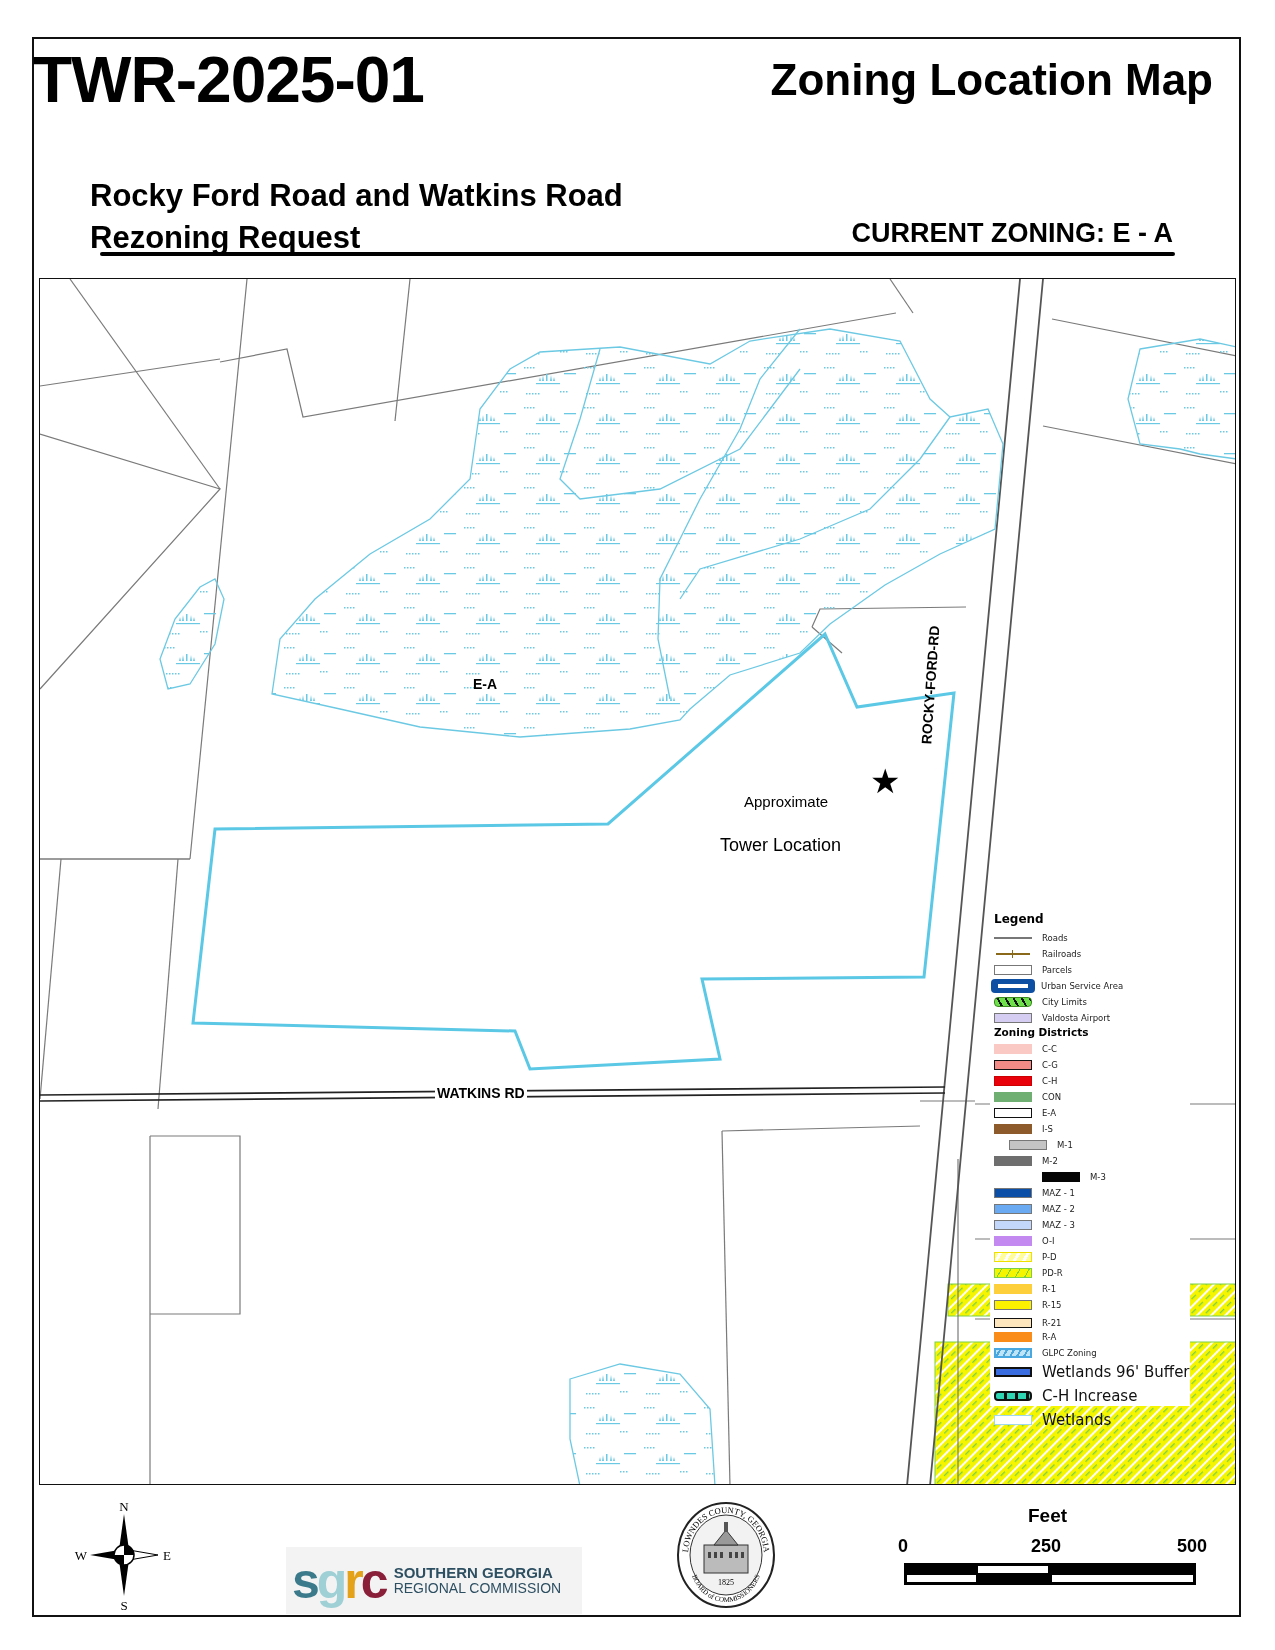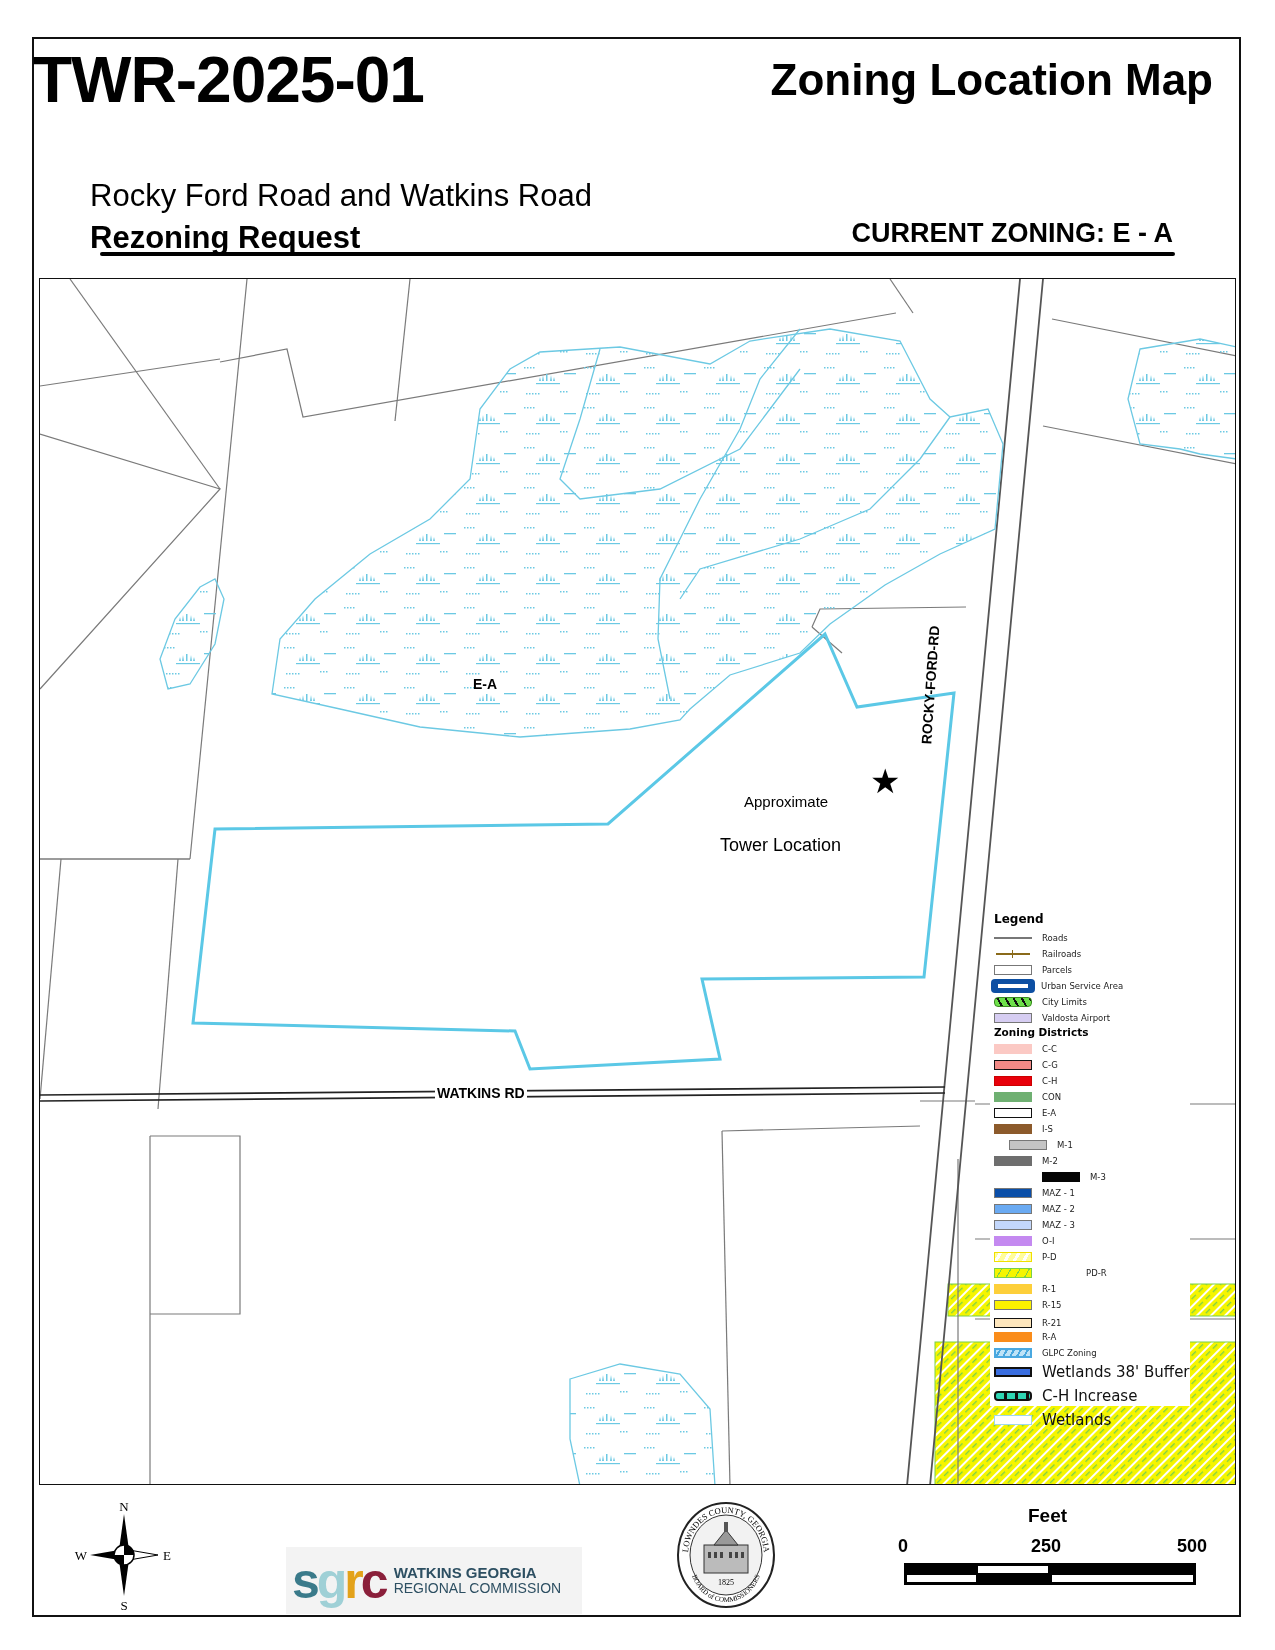--- a/index.html
+++ b/index.html
@@ -1,20 +1,20 @@
 <!DOCTYPE html>
 <html><head>
 <meta charset="utf-8">
 <style>
   html, body { margin: 0; padding: 0; background: #ffffff; }
   body { width: 1275px; height: 1650px; position: relative; overflow: hidden; font-family: "Liberation Sans", sans-serif; }
   .frame { position: absolute; left: 32px; top: 37px; width: 1209px; height: 1580px; border: 2px solid #111; box-sizing: border-box; }
   .title-left { position: absolute; left: 33px; top: 48px; font-size: 64px; font-weight: bold; letter-spacing: -1px; color: #000; line-height: 1; transform: scaleX(1.0); }
   .title-right { position: absolute; right: 62px; top: 58px; font-size: 44px; font-weight: bold; color: #000; line-height: 1; }
-  .subtitle1 { position: absolute; left: 90px; top: 180px; font-size: 31px; font-weight: normal; color: #000; line-height: 1; }
+  .subtitle1 { position: absolute; left: 90px; top: 180px; font-size: 31px; font-weight: bold; color: #000; line-height: 1; }
   .subtitle2 { position: absolute; left: 90px; top: 222px; font-size: 31px; font-weight: bold; color: #000; line-height: 1; }
   .zoning { position: absolute; right: 102px; top: 220px; font-size: 27px; font-weight: bold; color: #000; line-height: 1; }
   .rule { position: absolute; left: 100px; top: 252px; width: 1075px; height: 4px; background: #000; border-radius: 2px; }
   .map { position: absolute; left: 39px; top: 278px; width: 1197px; height: 1207px; border: 1.5px solid #111; box-sizing: border-box; overflow: hidden; }
   .map svg { position: absolute; left: 0; top: 0; }
   .maplabel { position: absolute; font-family: "Liberation Sans", sans-serif; color: #000; white-space: nowrap; }
   .legend { position: absolute; left: 950px; top: 632px; width: 200px; height: 495px; background: #fff; font-family: "DejaVu Sans", sans-serif; }
   .legend-title { position: absolute; left: 4px; top: 1px; font-size: 12px; font-weight: bold; }
   .lg-row { position: absolute; left: 4px; height: 14px; display: flex; align-items: center; }
   .lg-sw { width: 38px; height: 10px; box-sizing: border-box; border: 1px solid #777; margin-right: 10px; flex: none; }
@@ -221,21 +221,21 @@
         <span class="lg-lbl">MAZ - 3</span>
       </div>
     <div class="lg-row" style="top:323px;">
         <div class="lg-sw" style="background:#c489f0; border-color:#c489f0;"></div>
         <span class="lg-lbl">O-I</span>
       </div>
     <div class="lg-row" style="top:339px;">
         <div class="lg-sw" style="background:repeating-linear-gradient(-60deg,#fffd9c 0 5px,#fff 5px 8px); border-color:#f0e000;"></div>
         <span class="lg-lbl">P-D</span>
       </div>
-    <div class="lg-row" style="top:355px;gap:44px;">
+    <div class="lg-row" style="top:355px;">
         <div class="lg-sw" style="background:repeating-linear-gradient(-60deg,#f5f500 0 5px,#7ad04a 5px 6px,#f5f500 6px 8px); border-color:#7ad04a;"></div>
         <span class="lg-lbl">PD-R</span>
       </div>
     <div class="lg-row" style="top:371px;">
         <div class="lg-sw" style="background:#fdcf3a; border-color:#fdcf3a;"></div>
         <span class="lg-lbl">R-1</span>
       </div>
     <div class="lg-row" style="top:387px;">
         <div class="lg-sw" style="background:#fcf200;"></div>
         <span class="lg-lbl">R-15</span>
@@ -248,21 +248,21 @@
         <div class="lg-sw" style="background:#fa8c1a; border-color:#fa8c1a;"></div>
         <span class="lg-lbl">R-A</span>
       </div>
     <div class="lg-row" style="top:435px;">
         <div class="lg-sw" style="background:repeating-linear-gradient(-60deg,#bfe3f7 0 4px,#4aa8e0 4px 6px); border:2px solid #4aa8e0;"></div>
         <span class="lg-lbl">GLPC Zoning</span>
       </div>
 
     <div class="lg-row" style="top:452px; height:18px;">
         <div class="lg-sw" style="background:#3a6ee0; border:2px solid #111;"></div>
-        <span class="lg-lbl big">Wetlands 38' Buffer</span>
+        <span class="lg-lbl big">Wetlands 96' Buffer</span>
       </div>
     <div class="lg-row" style="top:476px; height:18px;">
         <div class="lg-sw" style="background:repeating-linear-gradient(90deg,#2ed6b4 0 8px,#111 8px 11px); border:2px solid #111; border-radius:4px;"></div>
         <span class="lg-lbl big">C-H Increase</span>
       </div>
     <div class="lg-row" style="top:500px; height:18px;">
         <div class="lg-sw" style="background:#fff; border-color:#9fd8ec;"></div>
         <span class="lg-lbl big">Wetlands</span>
       </div>
   </div>
@@ -282,21 +282,21 @@
     <text x="9" y="60" font-family="Liberation Serif, serif" font-size="13" text-anchor="middle">W</text>
     <text x="95" y="60" font-family="Liberation Serif, serif" font-size="13" text-anchor="middle">E</text>
   </svg>
 </div>
 
 <div class="sgrc">
   <div class="sgrc-mark">
     <span style="color:#3a7a8a;">s</span><span style="color:#9fd0d6;">g</span><span style="color:#e3a21a;">r</span><span style="color:#8a1f3a;">c</span>
   </div>
   <div class="sgrc-text">
-    <div class="sgrc-t1">WATKINS GEORGIA</div>
+    <div class="sgrc-t1">SOUTHERN GEORGIA</div>
     <div class="sgrc-t2">REGIONAL COMMISSION</div>
   </div>
 </div>
 
 <div class="footer-item" style="left:674px; top:1500px; width:104px; height:110px;">
   <svg width="104" height="110" viewBox="0 0 104 110">
     <ellipse cx="52" cy="55" rx="48" ry="52" fill="#fff" stroke="#222" stroke-width="2"></ellipse>
     <ellipse cx="52" cy="55" rx="36" ry="40" fill="#f2f2f2" stroke="#333" stroke-width="1"></ellipse>
     <rect x="30" y="45" width="44" height="28" fill="#bbb" stroke="#333"></rect>
     <polygon points="40,45 52,30 64,45" fill="#999" stroke="#333"></polygon>

